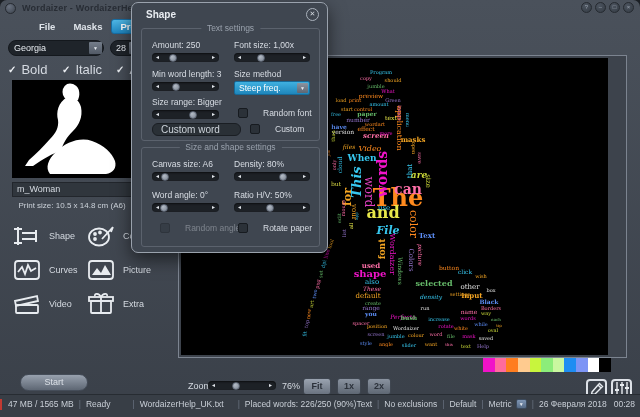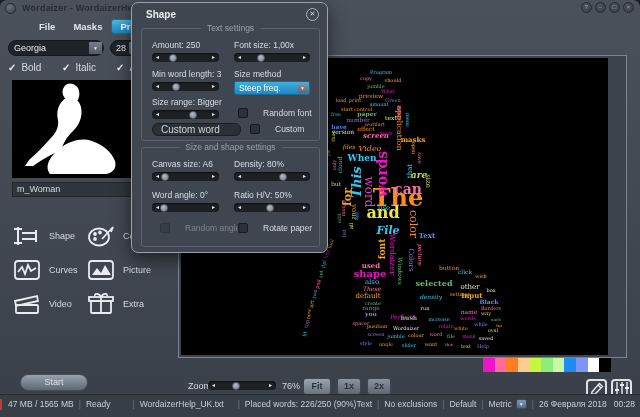--- a/index.html
+++ b/index.html
@@ -20,21 +20,21 @@
 
   
   .field { background:#1f242a; border:1px solid #14181d; border-radius:8px; color:#e6eaef; font-size:9px; }
   #fontcombo { position:absolute; left:8px; top:40px; width:96px; height:16px; line-height:14px; padding-left:5px; }
   #fontcombo .drop, #sizespin .spin { position:absolute; right:1px; top:1px; bottom:1px; width:13px; background:linear-gradient(#747d8a,#525a66); border-radius:1px; color:#e3e7ec; font-size:5px; text-align:center; line-height:13px; }
   #sizespin { position:absolute; left:110px; top:40px; width:34px; height:16px; line-height:14px; padding-left:5px; }
   #sizespin .spin { font-size:4px; line-height:6px; }
   #checkrow { position:absolute; left:8px; top:62px; display:flex; width:168px; }
   .chk { display:flex; align-items:center; width:54px; }
   .chk .tick { color:#eef1f5; font-weight:bold; font-size:10px; margin-right:5px; }
-  .chk .lab { color:#d5dae1; font-size:10px; }
+  .chk .lab { color:#d5dae1; font-size:13px; }
 
   #thumb { position:absolute; left:12px; top:80px; width:120px; height:98px; background:#000; }
   #maskname { position:absolute; left:12px; top:182px; width:120px; height:15px; background:#30363d; border:1px solid #22262c; color:#d5dae1; font-size:9px; line-height:13px; padding-left:4px; }
   #printsize { position:absolute; left:6px; top:201px; width:132px; text-align:center; color:#ccd2da; font-size:8px; }
 
   #tools { position:absolute; left:12px; top:222px; width:162px; }
   .tool { position:absolute; display:flex; align-items:center; height:28px; }
   .tool svg { flex:0 0 auto; }
   .tool .tlab { color:#d5dae1; font-size:9px; margin-left:7px; }
 
@@ -139,20 +139,21 @@
 
   <div id="thumb">
     <svg width="120" height="98" viewBox="0 0 120 98">
       <ellipse cx="58" cy="12" rx="7.5" ry="8.5" fill="#fff"></ellipse>
       <path d="M60,4 C67,5 69,13 66,20 L58,22 Z" fill="#fff"></path>
       <path d="M55,17 C46,23 44,32 46,40 C47,47 44,53 38,59 C31,67 24,74 17,80 L13,86 L21,86 C31,79 41,73 49,71 C51,63 55,57 61,51 C67,45 71,37 69,27 C67,20 61,15 55,17 Z" fill="#fff"></path>
       <path d="M44,72 C54,62 68,57 80,61 C92,65 100,73 103,81 C105,88 101,93 94,94 L38,94 C33,88 36,79 44,72 Z" fill="#fff"></path>
     </svg>
   </div>
   <div id="maskname">m_Woman</div>
+  <div id="printsize">Print size: 10.5 x 14.8 cm (A6)</div>
 
   <div id="tools">
     <div class="tool" style="left:0;top:0">
       <svg width="30" height="26" viewBox="0 0 30 26" fill="none" stroke="#e8ecf0" stroke-width="2">
         <path d="M6,4 v18 M2,6 h8 M2,20 h8 M10,10 h14 v6 h-14 M24,10 v-3 M24,16 v3"></path>
       </svg>
       <span class="tlab">Shape</span>
     </div>
     <div class="tool" style="left:74px;top:0">
       <svg width="30" height="26" viewBox="0 0 30 26" fill="none" stroke="#e8ecf0" stroke-width="1.8">

